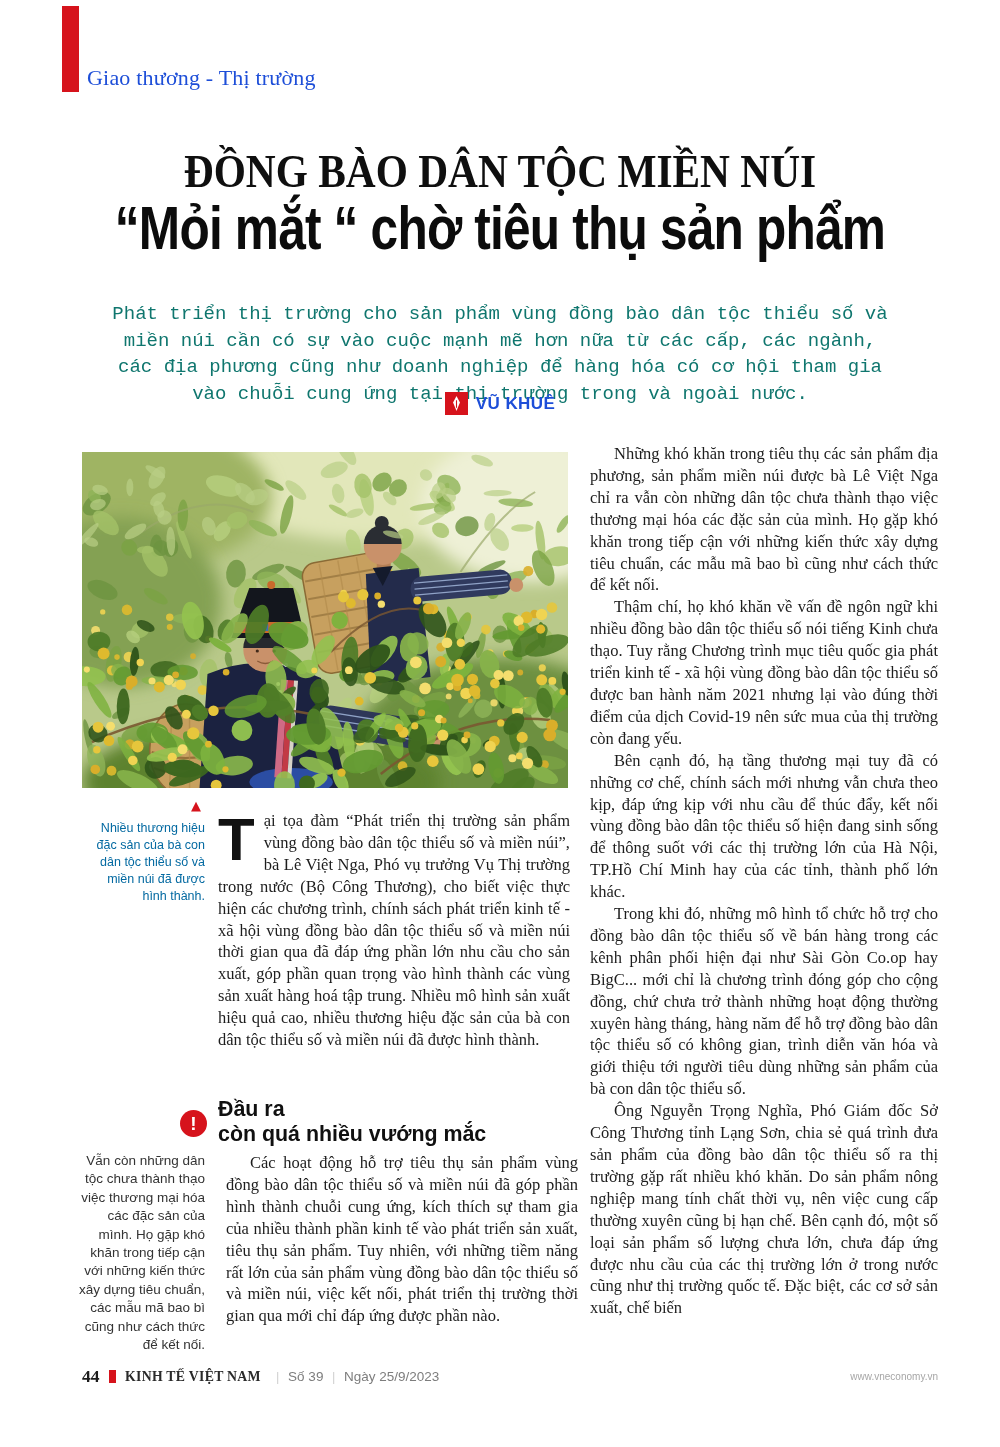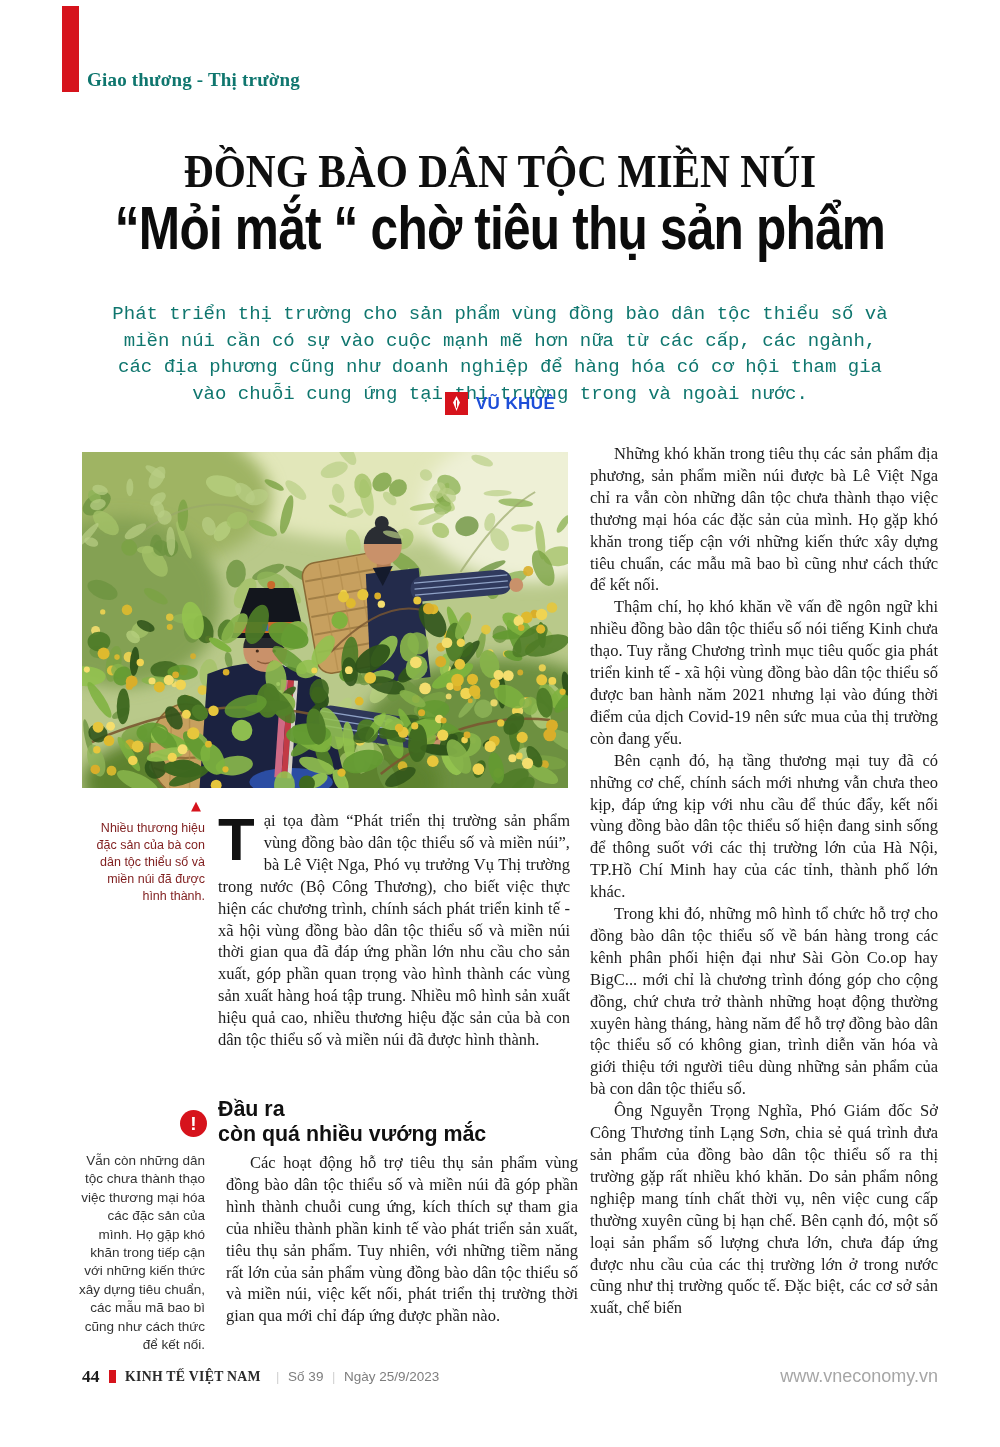--- a/index.html
+++ b/index.html
@@ -3,21 +3,21 @@
 <meta charset="utf-8">
 <style>
   html,body{margin:0;padding:0;background:#fff;}
   .page{position:relative;width:1000px;height:1447px;background:#ffffff;overflow:hidden;
         font-family:"Liberation Serif", serif;color:#1d1d1d;}
 
   
   .section-head{position:absolute;left:62px;top:6px;display:flex;align-items:flex-end;}
   .red-bar{width:17px;height:86px;background:#d6131c;}
   .section-title{margin-left:8px;padding-bottom:1px;font-family:"Liberation Serif",serif;
-                 font-weight:bold;font-size:19px;color:#0f766e;letter-spacing:.2px;}
+                 font-weight:normal;font-size:22px;color:#1d4ed8;letter-spacing:.2px;}
 
   
   .kicker{position:absolute;top:144px;left:0;width:1000px;text-align:center;
           font-family:"Liberation Serif",serif;font-weight:bold;font-size:47px;color:#0f0f0f;
           transform:scaleX(.88);}
   .headline{position:absolute;top:192px;left:0;width:1000px;text-align:center;
           font-family:"Liberation Sans",sans-serif;font-weight:bold;font-size:62px;color:#0c0c0c;
           letter-spacing:-1px;transform:scaleX(.8);}
 
   .lede{position:absolute;top:301px;left:110px;width:780px;text-align:center;
@@ -30,21 +30,21 @@
 
   
   .photo{position:absolute;left:82px;top:452px;width:486px;height:336px;overflow:hidden;}
   .photo svg{display:block;}
 
   
   .caption{position:absolute;left:82px;top:799px;width:123px;text-align:right;}
   .caption-triangle{display:block;color:#d6131c;font-size:13px;line-height:13px;padding-right:4px;
                     font-family:"DejaVu Sans",sans-serif;}
   .caption-text{margin-top:8px;font-family:"Liberation Sans",sans-serif;font-size:12.5px;
-                line-height:17px;color:#7f1d1d;}
+                line-height:17px;color:#0369a1;}
 
   
   .body-p{font-family:"Liberation Serif",serif;font-size:16.5px;line-height:21.9px;
           text-align:justify;color:#1d1d1d;}
   .indent{text-indent:24px;}
   .col1-p1{position:absolute;left:218px;top:810px;width:352px;height:286px;overflow:hidden;}
   .dropcap{float:left;font-family:"Liberation Sans",sans-serif;font-weight:bold;
            font-size:60px;line-height:.84;margin:5px 9px 0 0;color:#121212;}
   .subhead{position:absolute;left:218px;top:1096px;width:360px;
            font-family:"Liberation Sans",sans-serif;font-weight:bold;font-size:22.5px;
@@ -62,21 +62,21 @@
   
   .footer{position:absolute;left:82px;top:1366px;width:856px;display:flex;
           justify-content:space-between;align-items:center;}
   .footer-left{display:flex;align-items:center;gap:9px;justify-content:flex-end;}
   .page-num{font-family:"Liberation Serif",serif;font-weight:bold;font-size:17.5px;color:#1c1c1c;}
   .footer-redsq{width:7px;height:13px;background:#d6131c;}
   .pub-name{font-family:"Liberation Serif",serif;font-weight:bold;font-size:14.5px;color:#2a2a2a;
             letter-spacing:.3px;transform:scaleX(.95);transform-origin:left center;}
   .footer-sep{color:#b5b5b5;font-size:13px;}
   .footer-meta{font-family:Liberation Sans, sans-serif;font-size:13.5px;color:#7d7d7d;}
-  .footer-site{font-family:"Liberation Sans",sans-serif;font-size:18px;color:#a6a6a6;}
+  .footer-site{font-family:"Liberation Sans",sans-serif;font-size:10px;color:#a6a6a6;}
 </style>
 </head>
 <body>
 
 <div class="page">
 
   <div class="section-head">
     <div class="red-bar"></div>
     <div class="section-title">Giao thương - Thị trường</div>
   </div>

